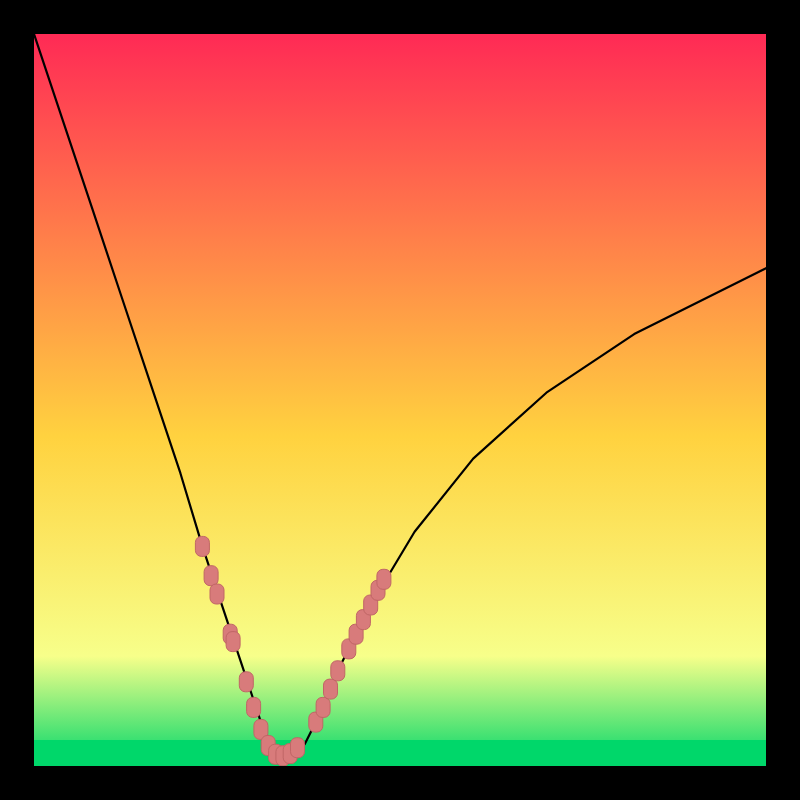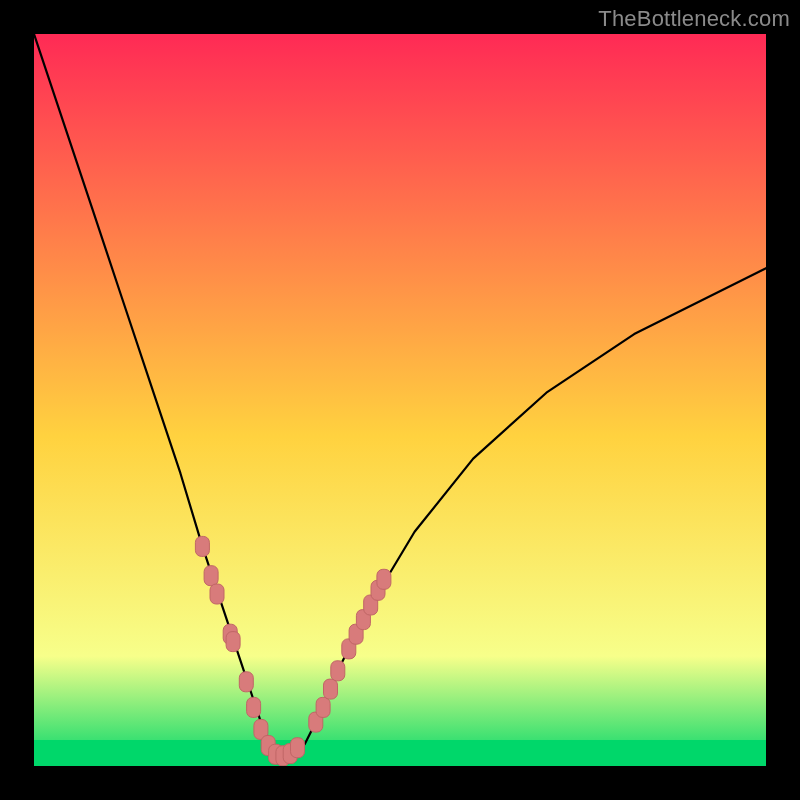--- a/index.html
+++ b/index.html
@@ -72,14 +72,13 @@
         <rect x="289.5" y="645.1" width="14" height="20" rx="6" ry="6" fill="#d87b7b" stroke="#c06666" stroke-width="1"></rect>
         <rect x="296.8" y="626.8" width="14" height="20" rx="6" ry="6" fill="#d87b7b" stroke="#c06666" stroke-width="1"></rect>
         <rect x="307.8" y="604.9" width="14" height="20" rx="6" ry="6" fill="#d87b7b" stroke="#c06666" stroke-width="1"></rect>
         <rect x="315.1" y="590.2" width="14" height="20" rx="6" ry="6" fill="#d87b7b" stroke="#c06666" stroke-width="1"></rect>
         <rect x="322.4" y="575.6" width="14" height="20" rx="6" ry="6" fill="#d87b7b" stroke="#c06666" stroke-width="1"></rect>
         <rect x="329.7" y="561.0" width="14" height="20" rx="6" ry="6" fill="#d87b7b" stroke="#c06666" stroke-width="1"></rect>
         <rect x="337.0" y="546.3" width="14" height="20" rx="6" ry="6" fill="#d87b7b" stroke="#c06666" stroke-width="1"></rect>
         <rect x="342.9" y="535.3" width="14" height="20" rx="6" ry="6" fill="#d87b7b" stroke="#c06666" stroke-width="1"></rect>
       </svg>
   </div>
-  <div class="watermark">TheBottleneck.com</div>
 </div>
 
 </body></html>

